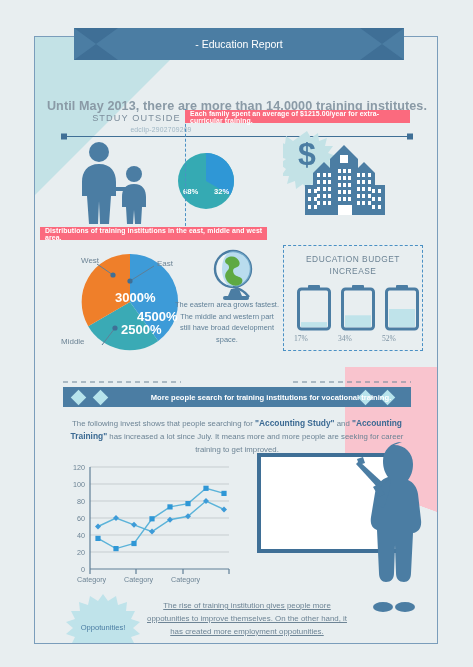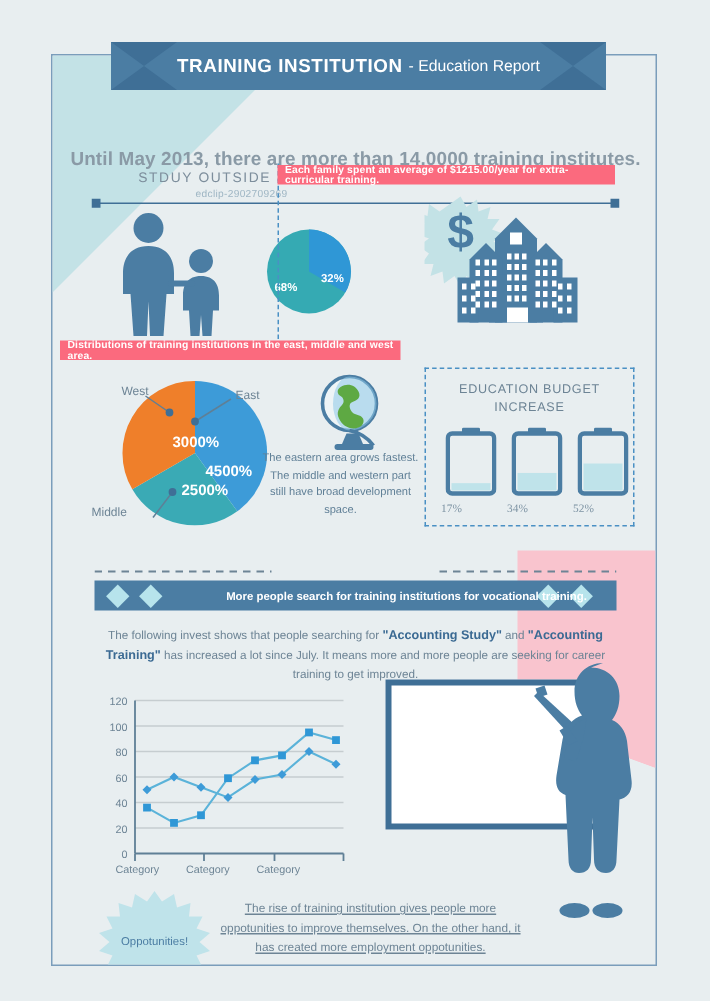--- a/index.html
+++ b/index.html
@@ -49,21 +49,21 @@
   .redbar{background:#fb6a7e;color:#fff;font-size:6.9px;font-weight:bold;
     display:flex;align-items:center;padding-left:5px;letter-spacing:.1px;}
   .rb1{position:absolute;left:150px;top:73px;width:220px;height:13px;}
   .para-invest{position:absolute;left:152px;top:94px;width:84px;text-align:center;
     font-size:7.3px;line-height:11.4px;color:#5f7f96;}
   .city{position:absolute;left:248px;top:92px;}
 
   
   .rb2{position:absolute;left:5px;top:190px;width:222px;height:13px;}
   .pie-wrap{position:absolute;left:40px;top:210px;}
-  .pie-lab{position:absolute;font-size:10px;font-weight:bold;color:#fff;padding-left:24px;}
+  .pie-lab{position:absolute;font-size:13px;font-weight:bold;color:#fff;padding-left:24px;}
   .pie-out{position:absolute;font-size:8px;color:#6d8495;}
   .globe{position:absolute;left:172px;top:212px;}
   .para-east{position:absolute;left:140px;top:262px;width:104px;text-align:center;
     font-size:7.4px;line-height:11.6px;color:#5f7f96;}
 
   
   .budget{position:absolute;left:248px;top:208px;width:140px;height:106px;
     border:1.4px dashed #4a90c4;box-sizing:border-box;}
   .budget-title{position:absolute;left:248px;top:216px;width:140px;text-align:center;
     font-size:8.4px;color:#6d8495;letter-spacing:.5px;line-height:12px;}
@@ -137,21 +137,21 @@
         </g>
       </svg>
     </div>
 
     <div class="donut">
       <svg width="62" height="62" viewBox="0 0 62 62">
         <circle cx="31" cy="31" r="28" fill="#35aab3"></circle>
         <path d="M31 31 L31 3 A28 28 0 0 1 55.2 45 Z" fill="#2f97d6"></path>
       </svg>
     </div>
-    <div class="donut-lab" style="left:179px;top:144px;">32%</div>
+    <div class="donut-lab" style="left:179px;top:150px;">32%</div>
     <div class="donut-lab" style="left:148px;top:150px;">68%</div>
 
     <div class="dash-left"></div>
     <div class="redbar rb1">Each family spent an average of $1215.00/year for extra-curricular training.</div>
 
     <div class="city">
       <svg width="110" height="92" viewBox="0 0 110 92">
         <g fill="#c3e2e6">
           <path d="M24 2 l4 7 7-5 1 8 8-3-2 8 8 0-5 7 8 3-7 5 7 5-8 3 5 7-8 0 2 8-8-3-1 8-7-5-4 7-4-7-7 5-1-8-8 3 2-8-8 0 5-7-7-5 7-5-8-3 5-7-8 0 2-8 8 3 1-8 7 5z" transform="translate(0,0)"></path>
         </g>
@@ -391,17 +391,16 @@
   </div>
 
   <div class="ribbon">
     <svg width="330" height="32" viewBox="0 0 330 32">
       <polygon points="0,0 330,0 330,32 0,32 22,16" fill="#4b7da3"></polygon>
       <polygon points="330,0 0,0 0,32 330,32 308,16" fill="#4b7da3"></polygon>
       <polygon points="0,0 44,0 22,16 44,32 0,32 22,16" fill="#3f6f96"></polygon>
       <polygon points="330,0 286,0 308,16 286,32 330,32 308,16" fill="#3f6f96"></polygon>
     </svg>
     <div class="ribbon-text">
-      <span class="rt-bold">TRAINING INSTITUTION</span>
       <span class="rt-light">- Education Report</span>
     </div>
   </div>
 </div>
 
 </body></html>

